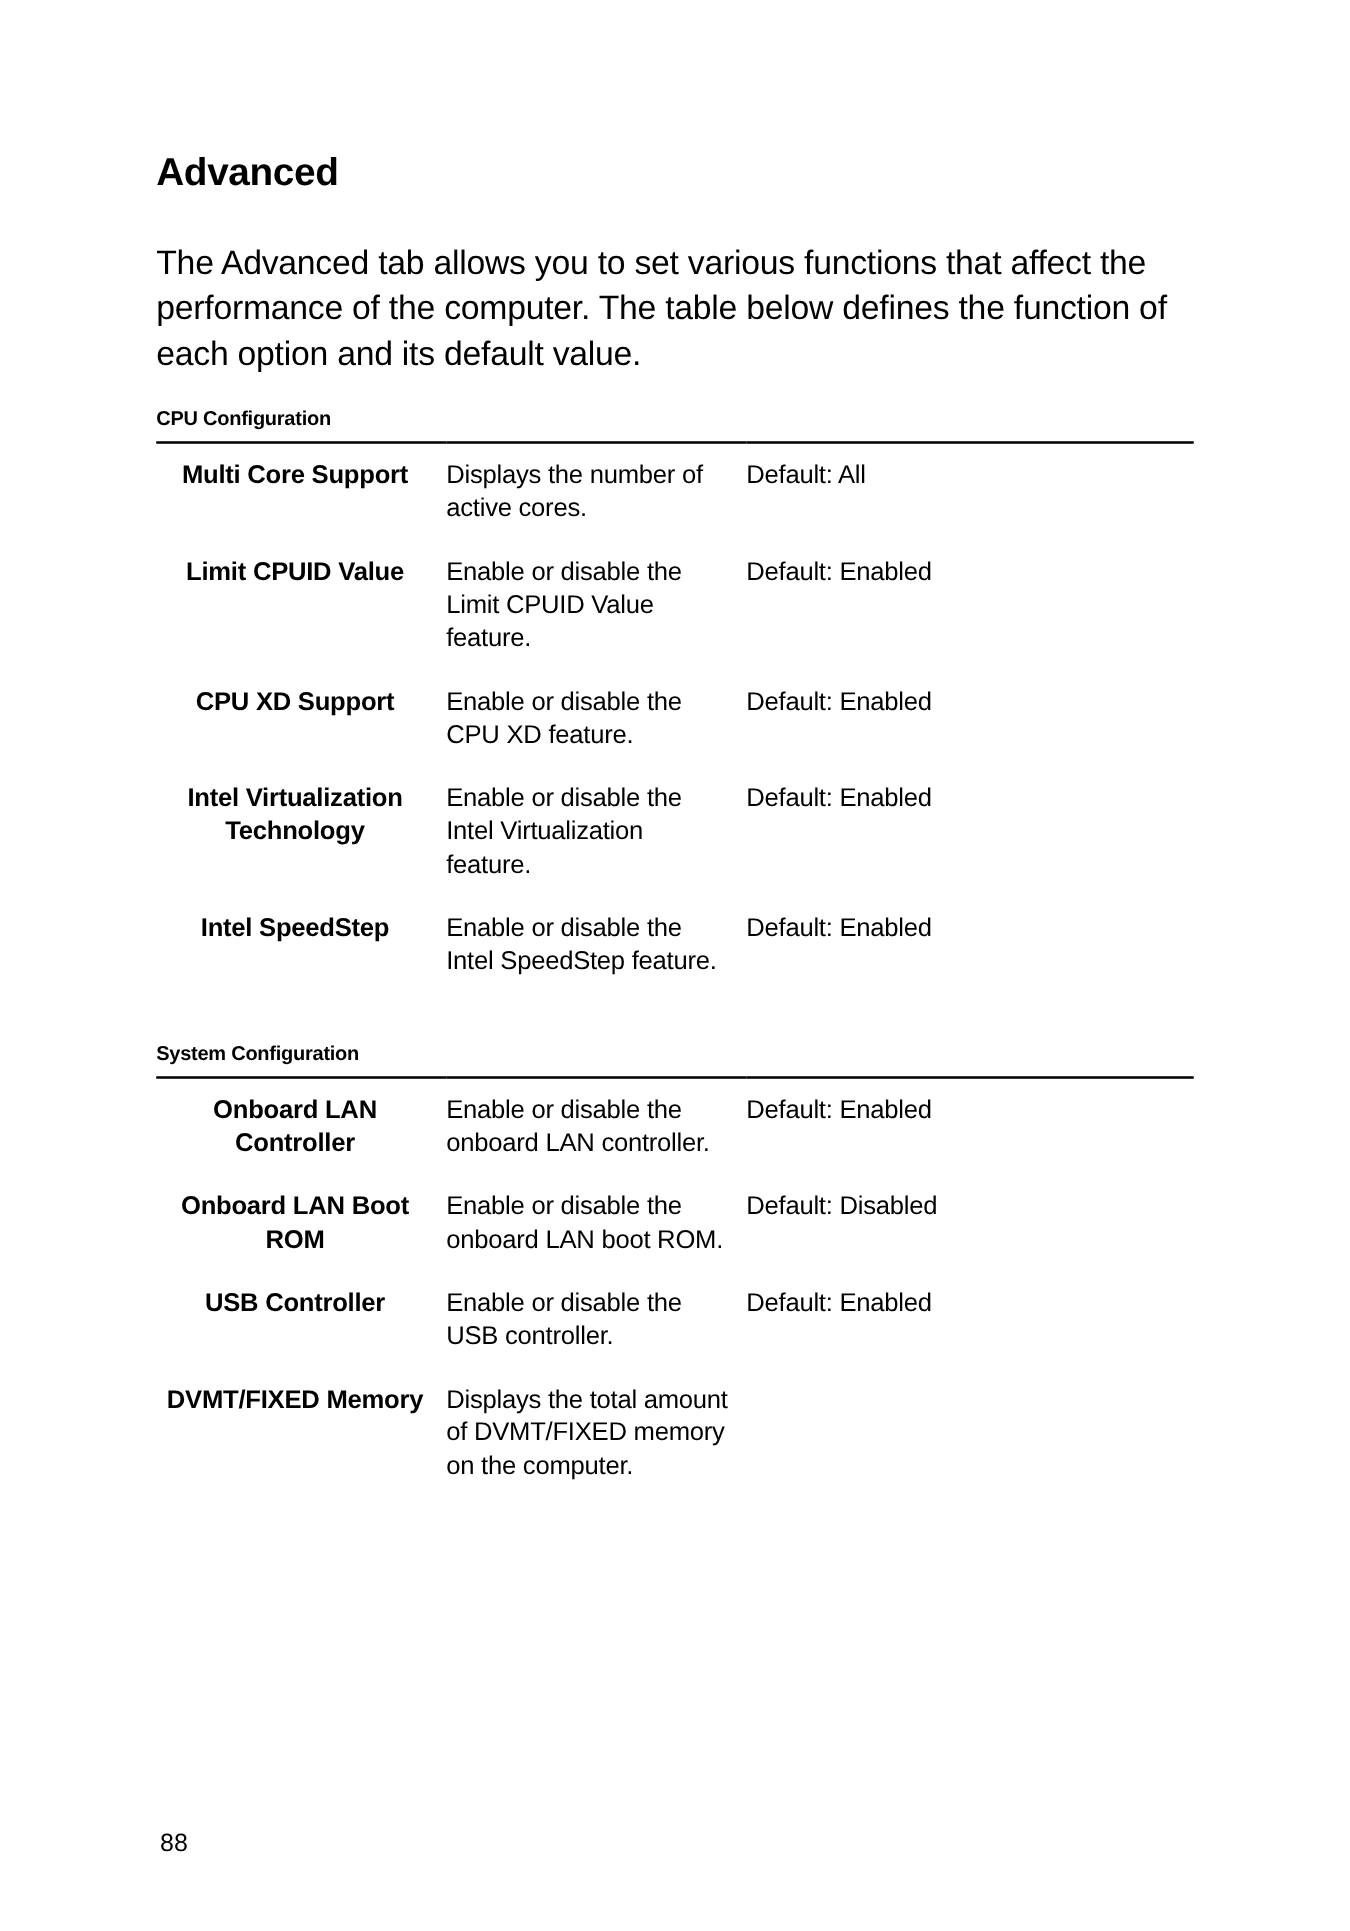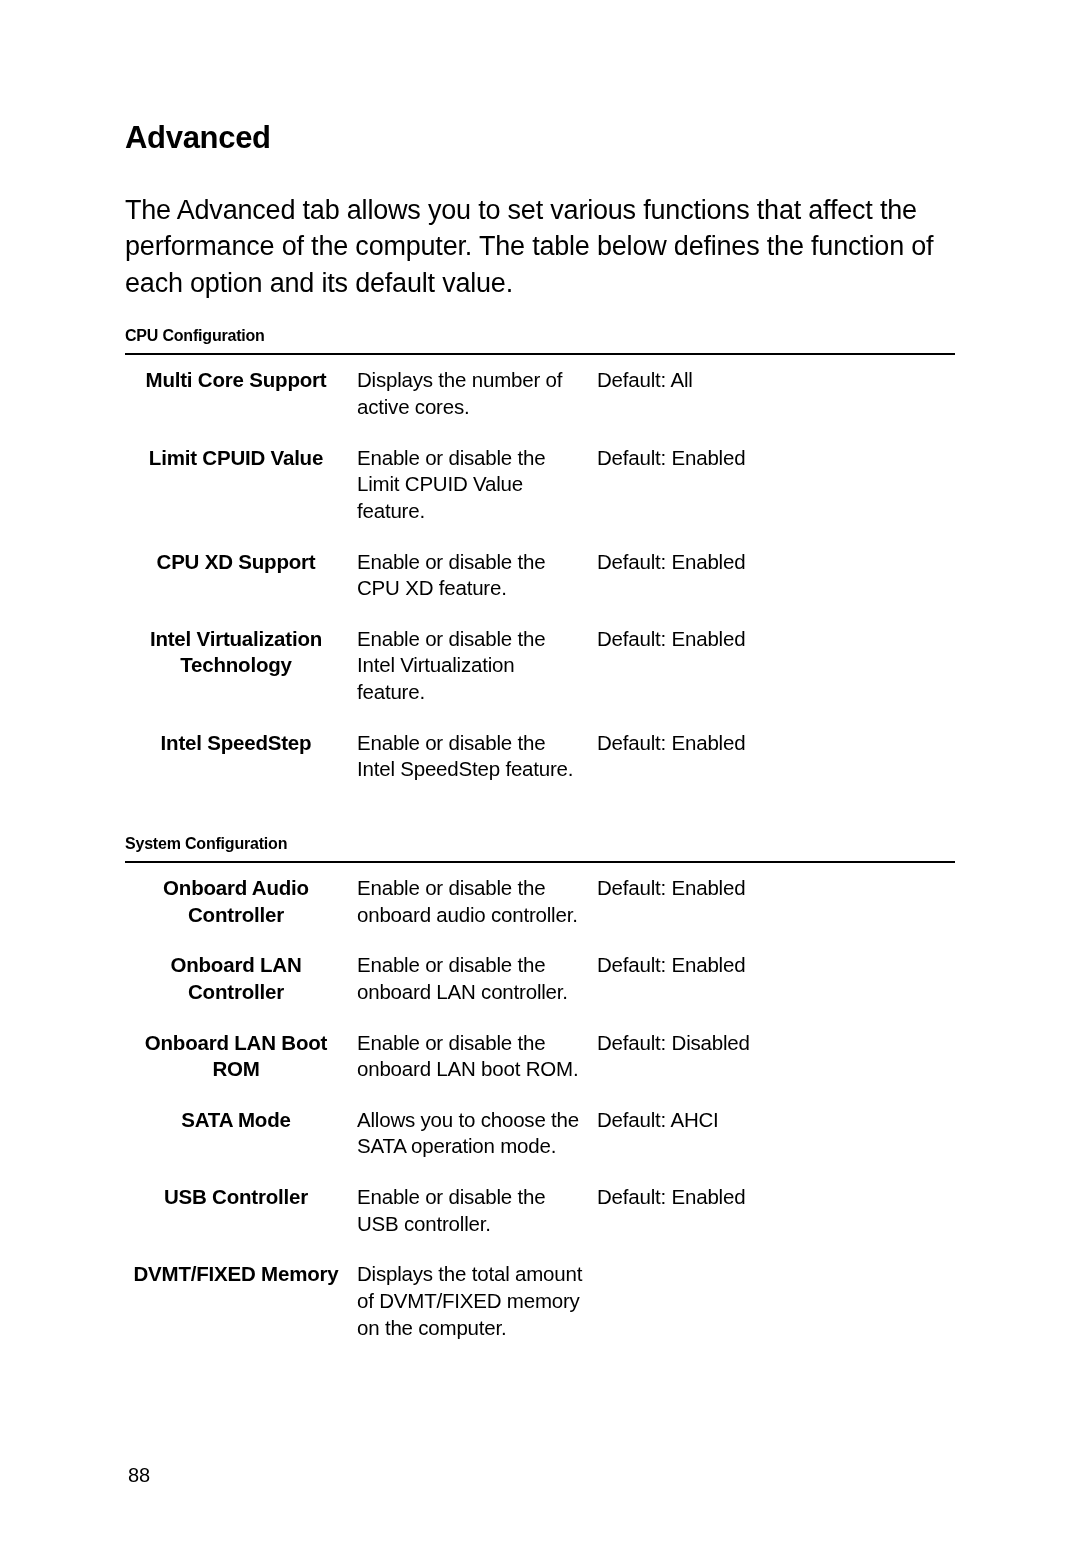--- a/index.html
+++ b/index.html
@@ -104,39 +104,29 @@
     <td class="col-name">Intel SpeedStep</td>
     <td class="col-desc">Enable or disable the Intel SpeedStep feature.</td>
     <td class="col-default">Default: Enabled</td>
   </tr>
 </tbody>
   </table>
 
 <div class="section-title second">System Configuration</div>
 <table class="config-table">
   <tbody>
-      <tr>
-    <td class="col-name">Onboard Audio Controller</td>
-    <td class="col-desc">Enable or disable the onboard audio controller.</td>
-    <td class="col-default">Default: Enabled</td>
-  </tr>
   <tr>
     <td class="col-name">Onboard LAN Controller</td>
     <td class="col-desc">Enable or disable the onboard LAN controller.</td>
     <td class="col-default">Default: Enabled</td>
   </tr>
   <tr>
     <td class="col-name">Onboard LAN Boot ROM</td>
     <td class="col-desc">Enable or disable the onboard LAN boot ROM.</td>
     <td class="col-default">Default: Disabled</td>
-  </tr>
-  <tr>
-    <td class="col-name">SATA Mode</td>
-    <td class="col-desc">Allows you to choose the SATA operation mode.</td>
-    <td class="col-default">Default: AHCI</td>
   </tr>
   <tr>
     <td class="col-name">USB Controller</td>
     <td class="col-desc">Enable or disable the USB controller.</td>
     <td class="col-default">Default: Enabled</td>
   </tr>
   <tr>
     <td class="col-name">DVMT/FIXED Memory</td>
     <td class="col-desc">Displays the total amount of DVMT/FIXED memory on the computer.</td>
     <td class="col-default"></td>

